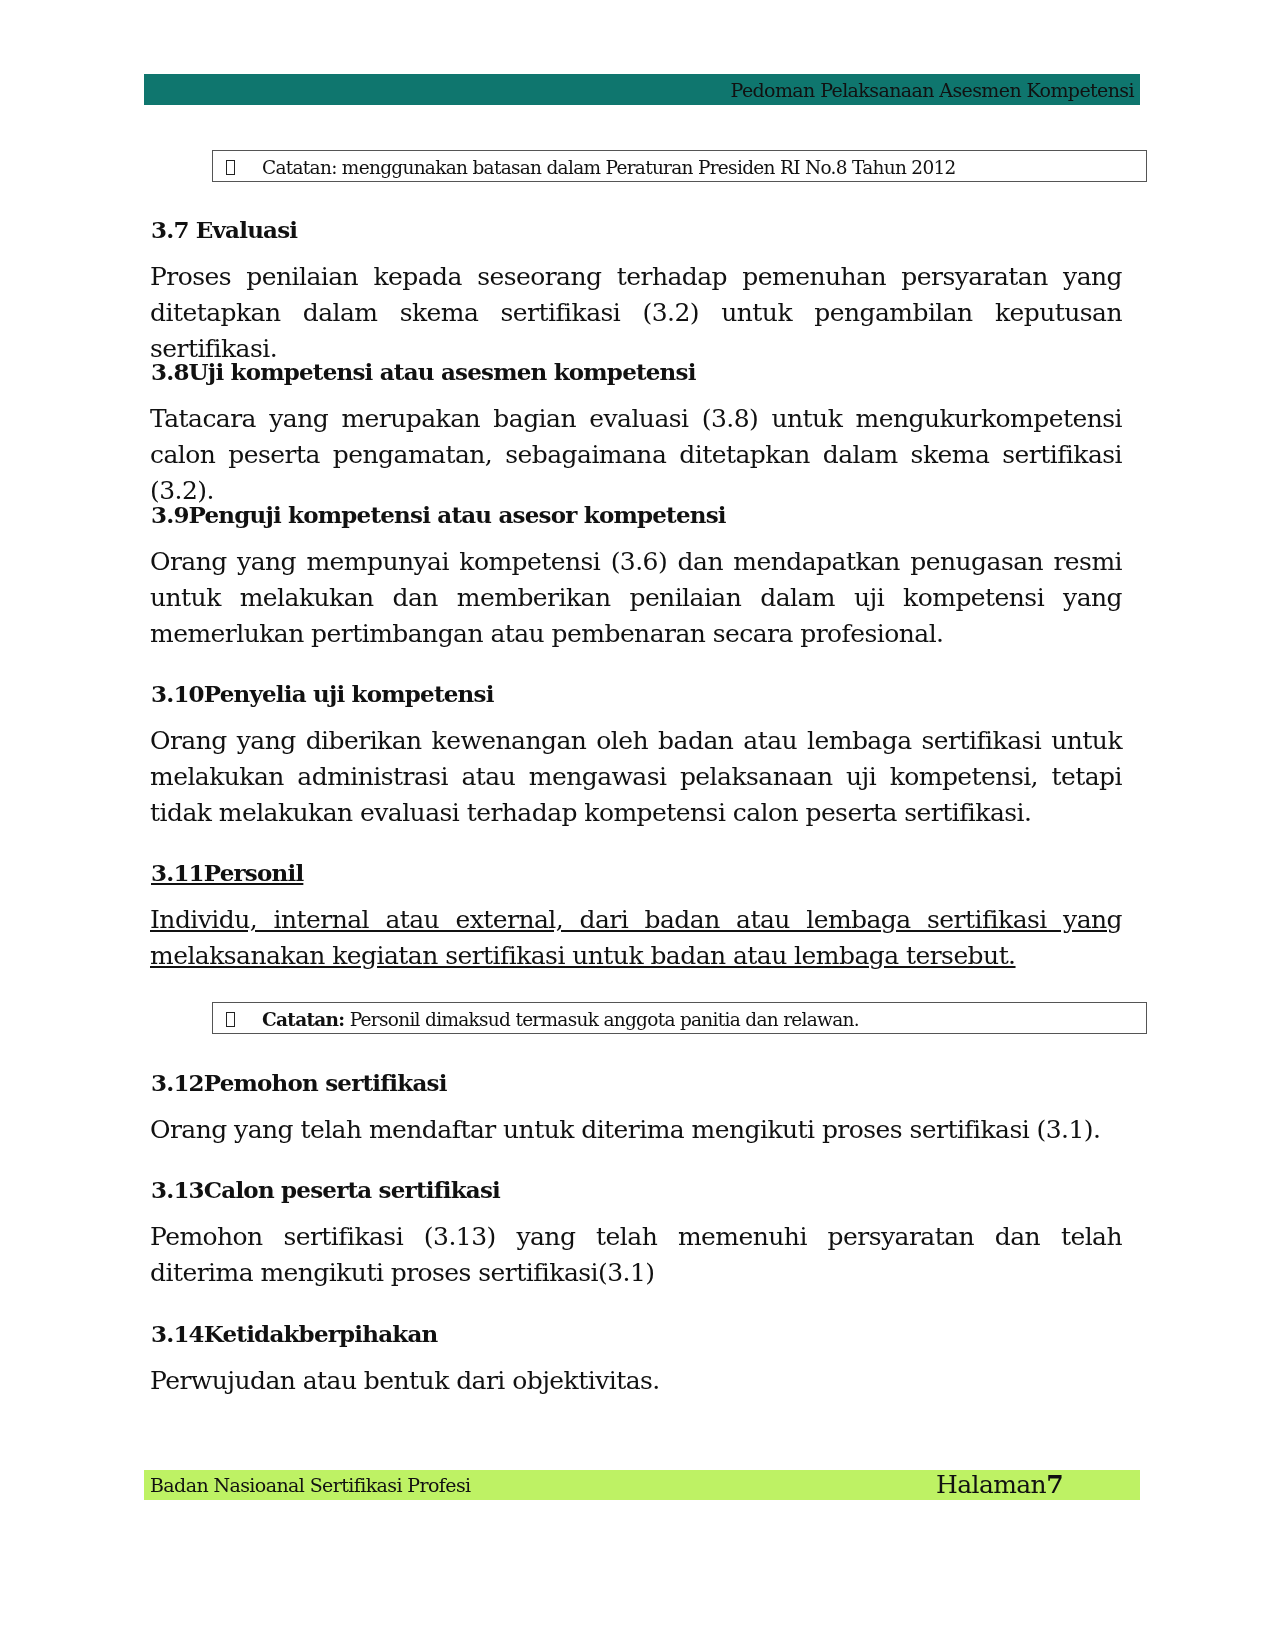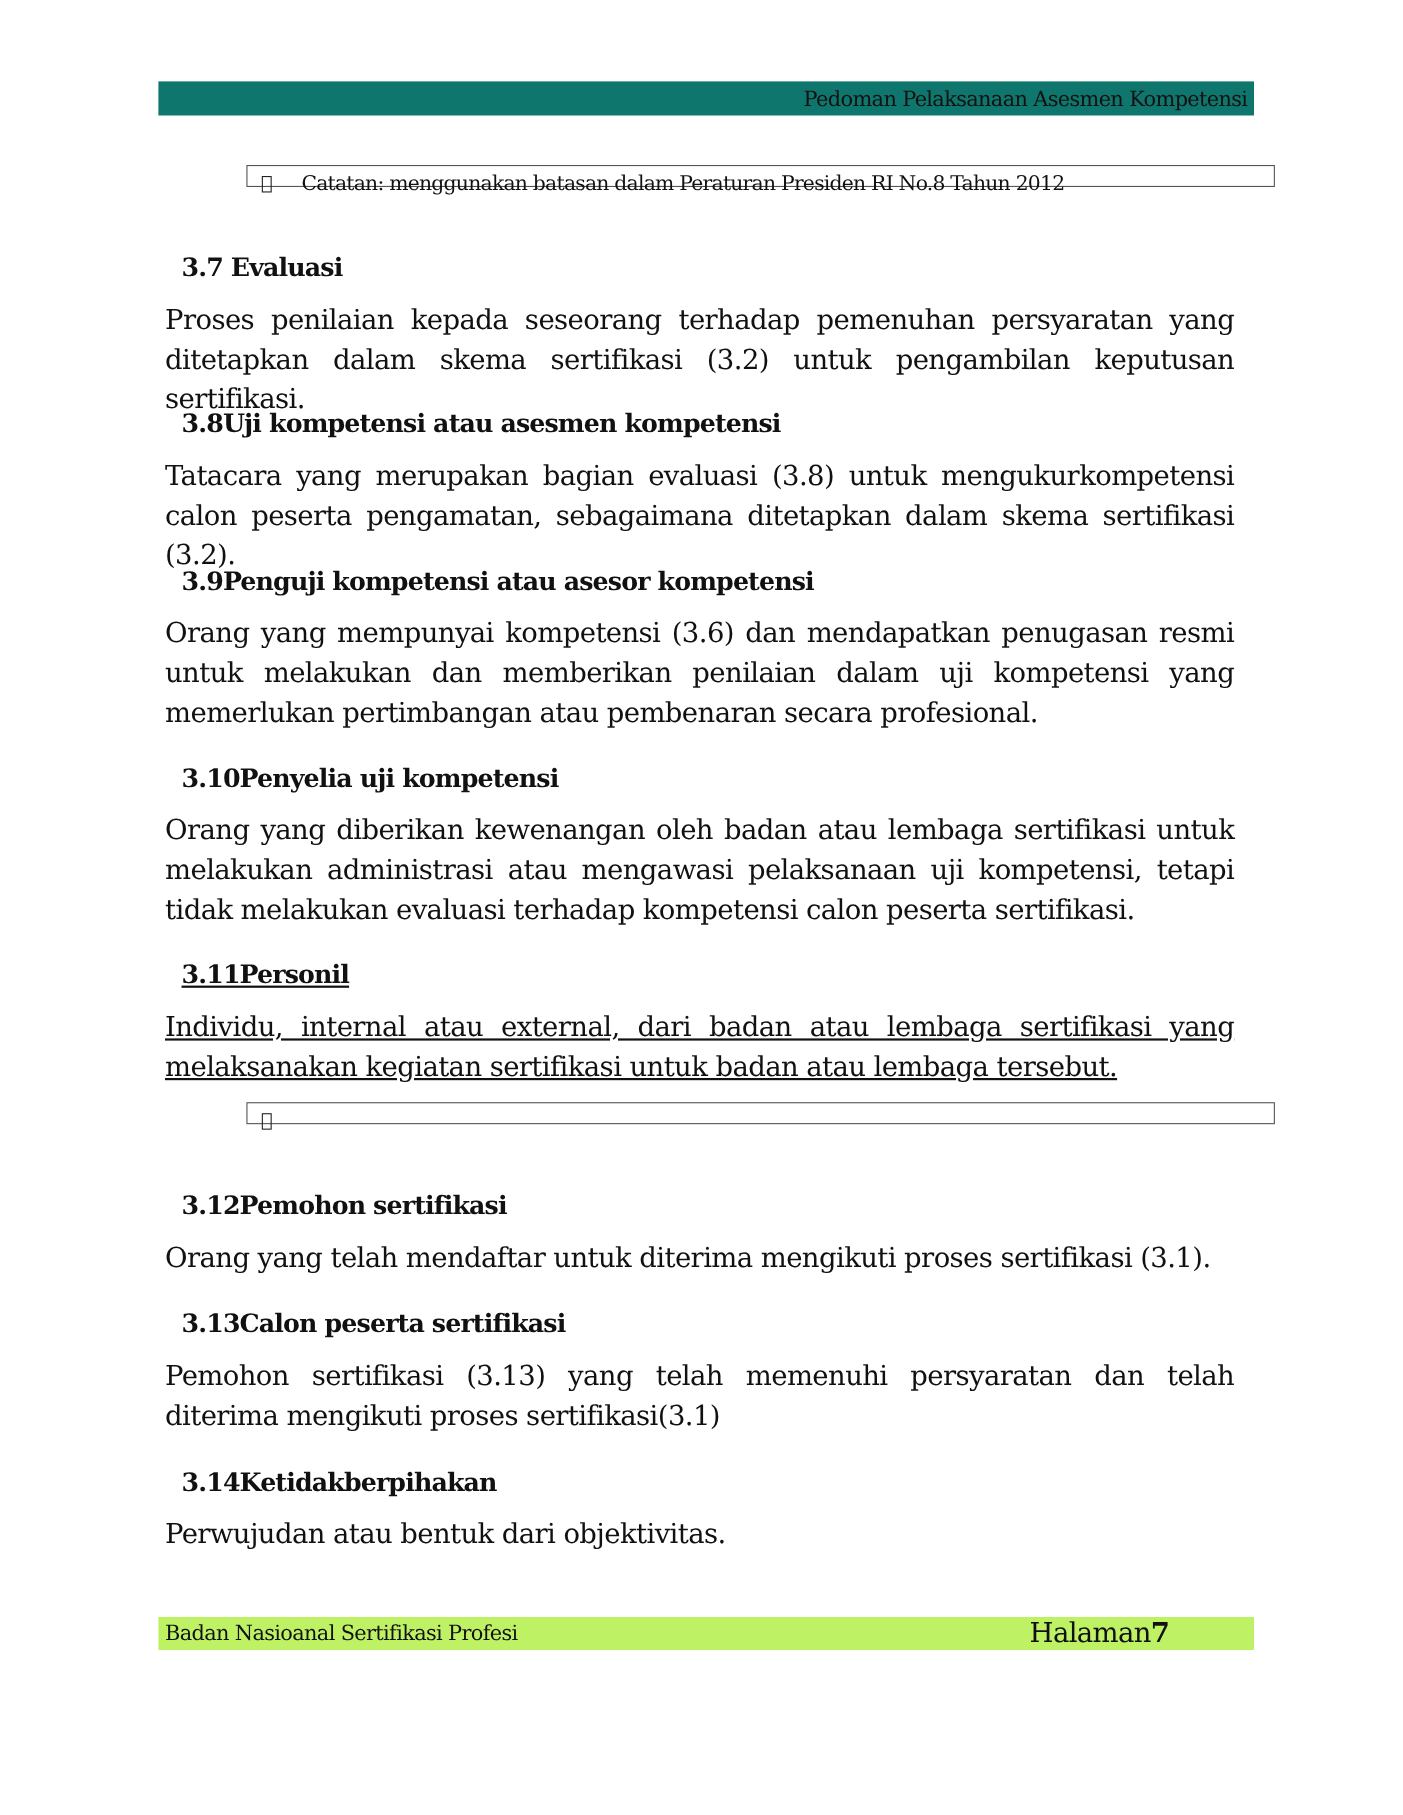--- a/index.html
+++ b/index.html
@@ -10,36 +10,36 @@
   }
   .header-bar {
     position: absolute; left: 144px; top: 74px; width: 996px; height: 31px;
     background: #0f766e;
   }
   .header-title {
     position: absolute; right: 6px; top: 5px;
     font-size: 19px; letter-spacing: -0.6px; line-height: 22px; white-space: nowrap;
   }
   .note-box {
-    position: absolute; left: 224px; width: 935px; height: 20px;
+    position: absolute; left: 212px; width: 935px; height: 32px;
     border: 1.5px solid #555555; box-sizing: border-box;
   }
   .note-icon {
     position: absolute; left: 13px; top: 9px; width: 9px; height: 15px;
     border: 1px solid #222; box-sizing: border-box;
   }
   .note-text {
     position: absolute; left: 49px; top: 6px; font-size: 18.5px; letter-spacing: -0.7px;
     white-space: nowrap; line-height: 22px;
   }
   .note-strong { font-weight: bold; }
   .section { position: absolute; left: 150px; width: 988px; }
   .sec-heading {
     font-size: 23px; font-weight: bold; letter-spacing: -0.8px; line-height: 28px;
-    margin: 15px; white-space: nowrap;
+    margin: 1px; white-space: nowrap;
   }
   .sec-body {
     font-size: 25px; letter-spacing: -0.55px; line-height: 36px;
     margin: 15px 16px 0 0; text-align: justify; text-align-last: left;
   }
   .footer-bar {
     position: absolute; left: 144px; top: 1470px; width: 996px; height: 30px;
     background: #bef264;
   }
   .footer-left {
@@ -84,20 +84,21 @@
   <p class="sec-body">Orang yang diberikan kewenangan oleh badan atau lembaga sertifikasi untuk melakukan administrasi atau mengawasi pelaksanaan uji kompetensi, tetapi tidak melakukan evaluasi terhadap kompetensi calon peserta sertifikasi.</p>
 </div>
 
 <div class="section" style="top:858px;text-decoration:underline;">
   <h2 class="sec-heading">3.11Personil</h2>
   <p class="sec-body">Individu, internal atau external, dari badan atau lembaga sertifikasi yang melaksanakan kegiatan sertifikasi untuk badan atau lembaga tersebut.</p>
 </div>
 
 <div class="note-box" style="top:1002px;">
   <span class="note-icon"></span>
+  <span class="note-text"><span class="note-strong">Catatan:</span><span> Personil dimaksud termasuk anggota panitia dan relawan.</span></span>
 </div>
 
 <div class="section" style="top:1068px;">
   <h2 class="sec-heading">3.12Pemohon sertifikasi</h2>
   <p class="sec-body">Orang yang telah mendaftar untuk diterima mengikuti proses sertifikasi (3.1).</p>
 </div>
 
 <div class="section" style="top:1175px;">
   <h2 class="sec-heading">3.13Calon peserta sertifikasi</h2>
   <p class="sec-body">Pemohon sertifikasi (3.13) yang telah memenuhi persyaratan dan telah diterima mengikuti proses sertifikasi(3.1)</p>

